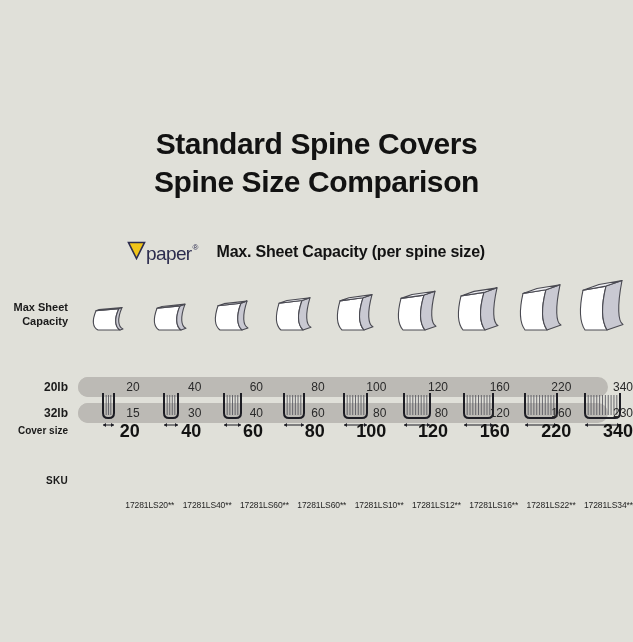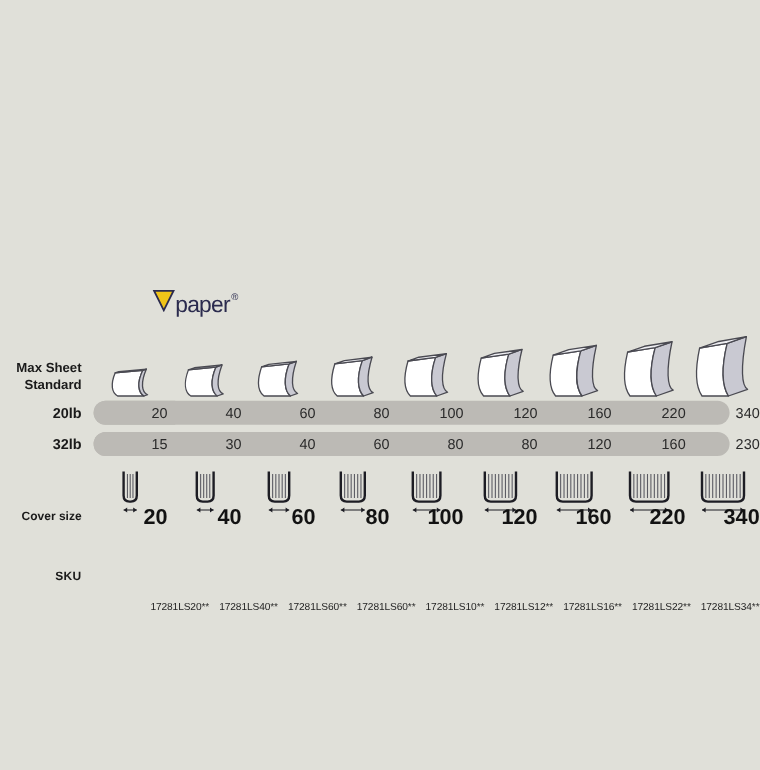--- a/index.html
+++ b/index.html
@@ -120,20 +120,21 @@
   #row-stacks .cell {
     display: flex;
     justify-content: center;
     align-items: flex-end;
     height: 56px;
   }
 
   
   .band-row {
     height: 20px;
+    margin-top: 43px;
   }
   .band-row .cells {
     position: relative;
     height: 20px;
   }
   .band-bg {
     position: absolute;
     left: 0px;
     right: 25px;
     top: 0;
@@ -213,35 +214,40 @@
     letter-spacing: -0.1px;
     white-space: nowrap;
     margin-top: 48px;
   }
 </style>
 </head>
 <body>
 
 <div id="infographic">
 
+  <div class="title-block" style="top:125px;">
+    <div class="title-line">Standard Spine Covers</div>
+    <div class="title-line">Spine Size Comparison</div>
+  </div>
 
   <div class="subhead-row">
     <div class="logo">
       <svg class="logo-v" viewBox="0 0 20 20">
         <path d="M1.5 1.5 L18.5 1.5 L10 18.5 Z" fill="#f0c419" stroke="#2b2b4e" stroke-width="1.6"></path>
       </svg>
       <span class="logo-word">paper</span>
       <span class="logo-reg">®</span>
     </div>
+    <div class="subhead-text">Max. Sheet Capacity (per spine size)</div>
   </div>
 
   <div class="row" id="row-stacks">
     <div class="rowlabel">
       <div>Max Sheet</div>
-      <div>Standard</div>
+      <div>Capacity</div>
     </div>
     <div class="cells" id="stack-cells">
         <div class="cell">
           <svg width="41" height="56" viewBox="0 0 41 56">
     <g transform="translate(2,30)">
       <path d="M6 4.68 C2 14.3 3 21.32 8 24
                L30 24 C25 20.8 24 13 29 2.6 Z" fill="#ffffff" stroke="#4a4a52" stroke-width="1.1" stroke-linejoin="round"></path>
       <path d="M29 2.6 C24 13 25 20.8 30 24
                L33 22.95 C28 20.8 27 13 32 1.5500000000000003 Z" fill="#c9c9d2" stroke="#4a4a52" stroke-width="1.1" stroke-linejoin="round"></path>
       <path d="M6 4.68 L29 2.6 L32 1.5500000000000003

